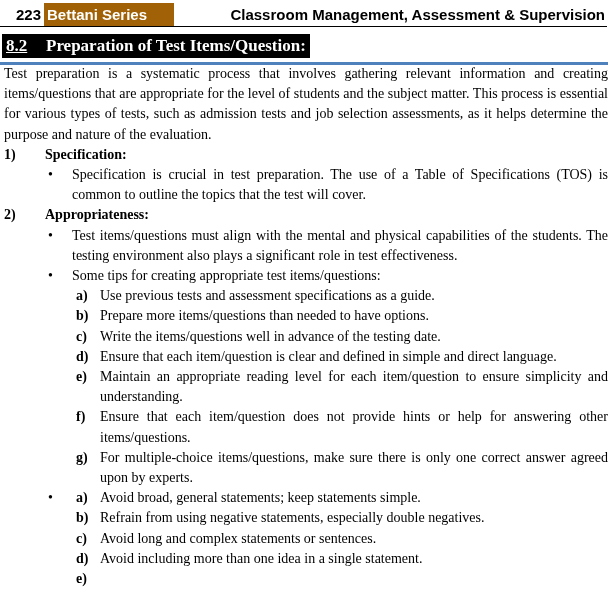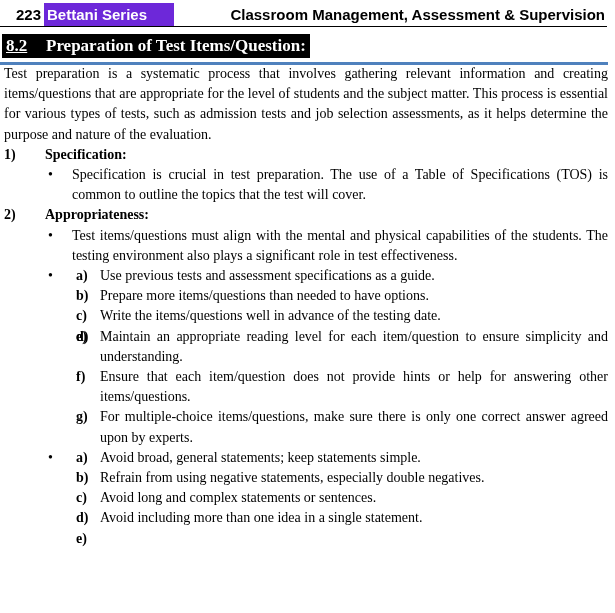--- a/index.html
+++ b/index.html
@@ -1,19 +1,19 @@
 <!DOCTYPE html>
 <html><head>
 <meta charset="utf-8">
 <style>
   html, body { margin:0; padding:0; background:#ffffff; }
   body { width:615px; height:613px; overflow:hidden; position:relative; color:#000; }
   .header { position:absolute; left:0; top:0; width:615px; height:27px; }
   .hdr-num { position:absolute; left:16px; top:6px; font-family:"Liberation Sans", sans-serif; font-weight:bold; font-size:15px; }
-  .hdr-series { position:absolute; left:44px; top:3px; width:130px; height:23px; background:#6d28d9; color:#fff; font-family:"Liberation Sans", sans-serif; font-weight:bold; font-size:15px; line-height:23px; padding-left:3px; box-sizing:border-box; }
+  .hdr-series { position:absolute; left:44px; top:3px; width:130px; height:23px; background:#a16207; color:#fff; font-family:"Liberation Sans", sans-serif; font-weight:bold; font-size:15px; line-height:23px; padding-left:3px; box-sizing:border-box; }
   .hdr-title { position:absolute; right:10px; top:6px; font-family:Liberation Sans, sans-serif; font-size:15px; font-weight:bold; }
   .hdr-rule { position:absolute; left:0; top:26px; width:607px; height:1px; background:#000; }
   .sec-title { position:absolute; left:2px; top:34px; height:24px; background:#000; color:#fff; font-family:"Liberation Serif", serif; font-weight:bold; font-size:17px; line-height:24px; padding:0 4px; white-space:nowrap; }
   .sec-title .num { display:inline-block; width:40px;text-decoration:underline; }
   .blue-rule { position:absolute; left:0; top:62px; width:608px; height:3px; background:#4f81bd; }
   .body { position:absolute; left:0; top:64px; width:608px; font-family:Liberation Serif, serif; font-size:14px; line-height:20.2px; }
   .intro { margin:0; padding:0 0 0 4px; text-align:justify; }
   .point { position:relative; padding-left:45px; font-weight:bold; }
   .point .pn { position:absolute; left:4px; font-weight:bold; }
   .bullet { position:relative; padding-left:72px; text-align:justify; }
@@ -52,26 +52,27 @@
   <div class="point">
     <span class="pn">2)</span>
     <span>Appropriateness:</span>
   </div>
   <div class="bullet">
     <span class="dot">•</span>
     <span>Test items/questions must align with the mental and physical capabilities of the students. The testing environment also plays a significant role in test effectiveness.</span>
   </div>
   <div class="bullet">
     <span class="dot">•</span>
+    <span>Some tips for creating appropriate test items/questions:</span>
   </div>
 
   <div class="sub"><span class="sl">a)</span><span>Use previous tests and assessment specifications as a guide.</span></div>
   <div class="sub"><span class="sl">b)</span><span>Prepare more items/questions than needed to have options.</span></div>
   <div class="sub"><span class="sl">c)</span><span>Write the items/questions well in advance of the testing date.</span></div>
-  <div class="sub"><span class="sl">d)</span></div>
+  <div class="sub"><span class="sl">d)</span><span>Ensure that each item/question is clear and defined in simple and direct language.</span></div>
   <div class="sub"><span class="sl">e)</span><span>Maintain an appropriate reading level for each item/question to ensure simplicity and understanding.</span></div>
   <div class="sub"><span class="sl">f)</span><span>Ensure that each item/question does not provide hints or help for answering other items/questions.</span></div>
   <div class="sub"><span class="sl">g)</span><span>For multiple-choice items/questions, make sure there is only one correct answer agreed upon by experts.</span></div>
 
   <div class="bullet">
     <span class="dot">•</span>
   </div>
 
   <div class="sub"><span class="sl">a)</span><span>Avoid broad, general statements; keep statements simple.</span></div>
   <div class="sub"><span class="sl">b)</span><span>Refrain from using negative statements, especially double negatives.</span></div>

